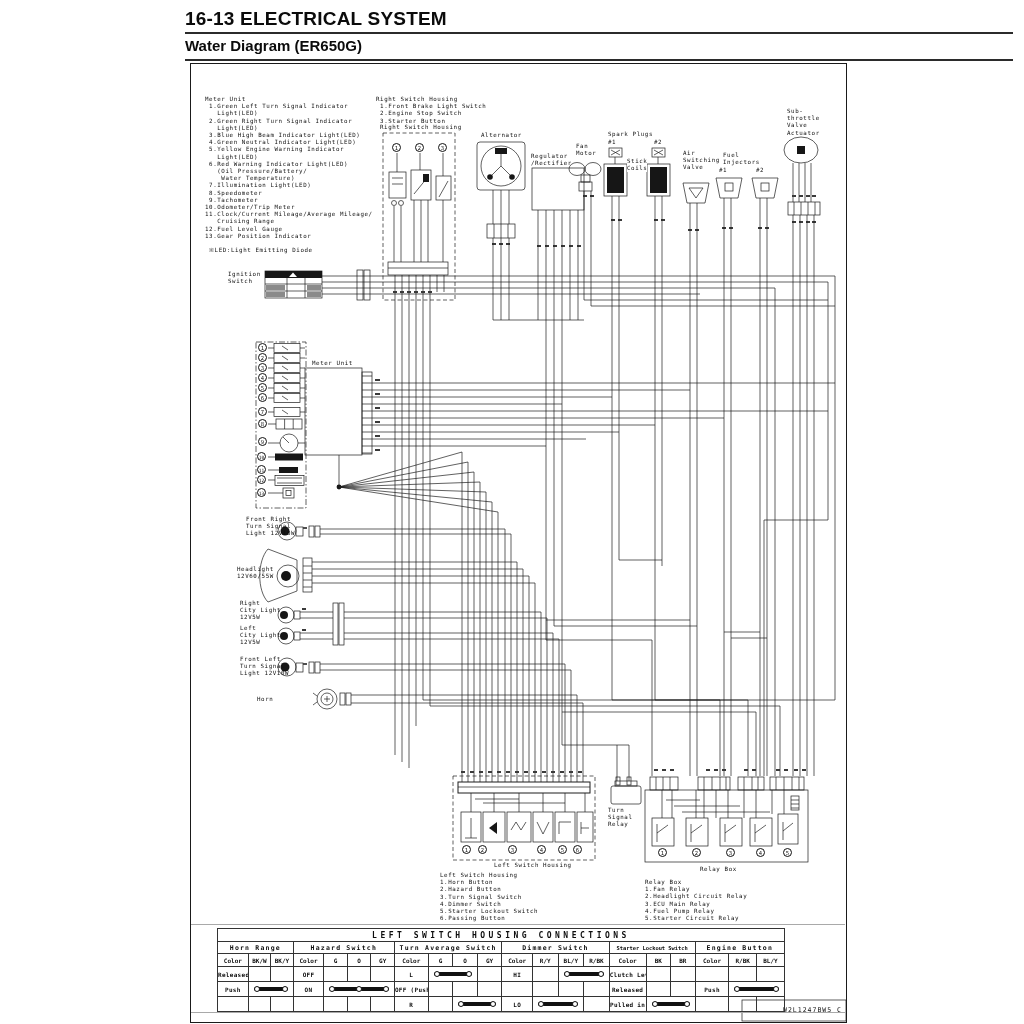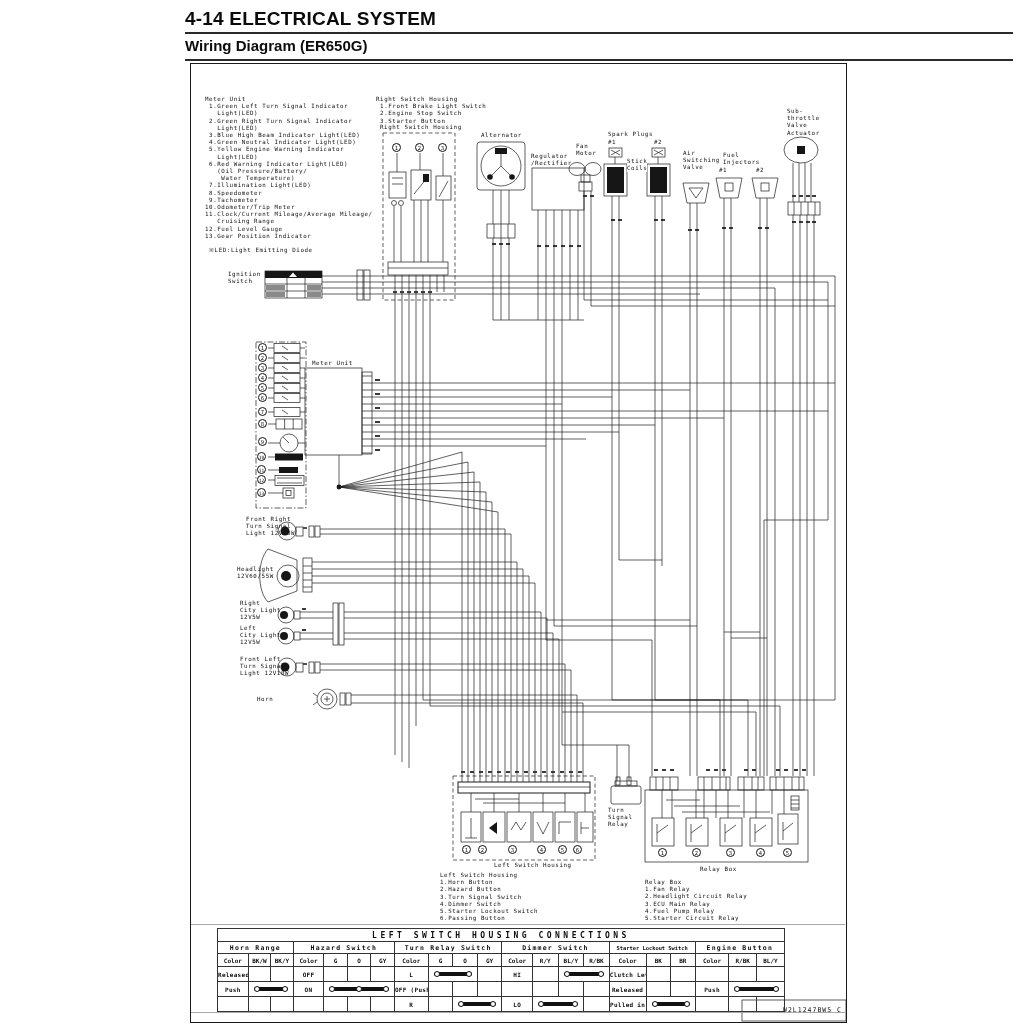--- a/index.html
+++ b/index.html
@@ -37,23 +37,23 @@
   .bar:before,.bar:after,.bar .mid{content:"";position:absolute;top:-1px;width:4px;height:4px;background:#fff;
       border:1px solid #111;border-radius:50%;}
   .bar:before{left:0;}.bar:after{right:0;}
   .bar .mid{left:50%;margin-left:-3px;}
 </style>
 </head>
 <body>
 
 <div id="page">
 
-  <div class="h1">4-14 ELECTRICAL SYSTEM</div>
+  <div class="h1">16-13 ELECTRICAL SYSTEM</div>
   <div class="rule" style="top:32px"></div>
-  <div class="h2">Wiring Diagram (ER650G)</div>
+  <div class="h2">Water Diagram (ER650G)</div>
   <div class="rule" style="top:59px"></div>
 
   <div id="frame"></div>
 
   <svg class="ovl" width="1024" height="1024" viewBox="0 0 1024 1024">
 
     <g>
       <rect class="w dash" x="383" y="133" width="72" height="167"></rect>
       <path class="w" d="M397 153 V172 M420 153 V170 M443 153 V176"></path>
       <rect class="w" x="389" y="172" width="17" height="26"></rect>
@@ -434,21 +434,21 @@
         <col style="width:27px">
         <col style="width:27px">
     </colgroup>
     <tbody>
         <tr class="t-title">
           <td colspan="21">LEFT SWITCH HOUSING CONNECTIONS</td>
         </tr>
     <tr class="t-sec">
       <td colspan="3">Horn Range</td>
       <td colspan="4">Hazard Switch</td>
-      <td colspan="4">Turn Relay Switch</td>
+      <td colspan="4">Turn Average Switch</td>
       <td colspan="4">Dimmer Switch</td>
       <td colspan="3" class="tight">Starter Lockout Switch</td>
       <td colspan="3">Engine Button</td>
     </tr>
     <tr class="t-col">
       <td>Color</td>
       <td>BK/W</td>
       <td>BK/Y</td>
       <td>Color</td>
       <td>G</td>

